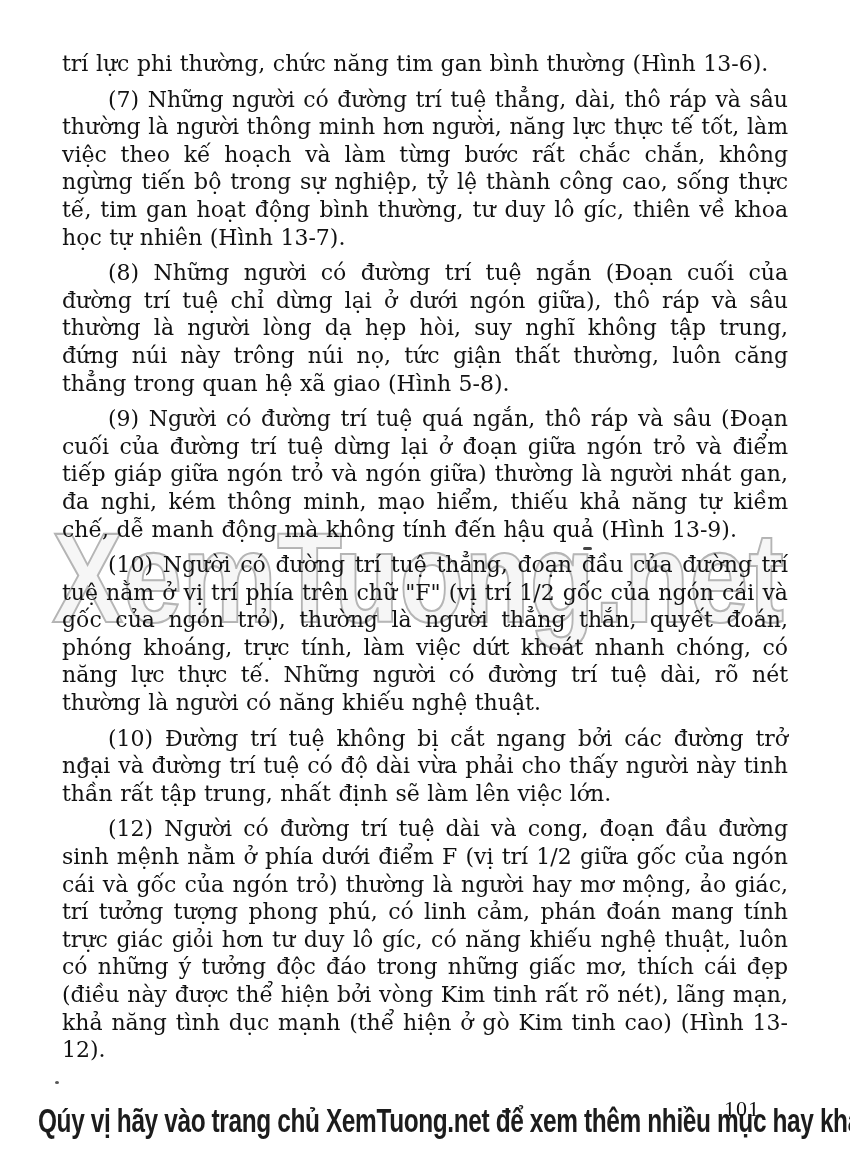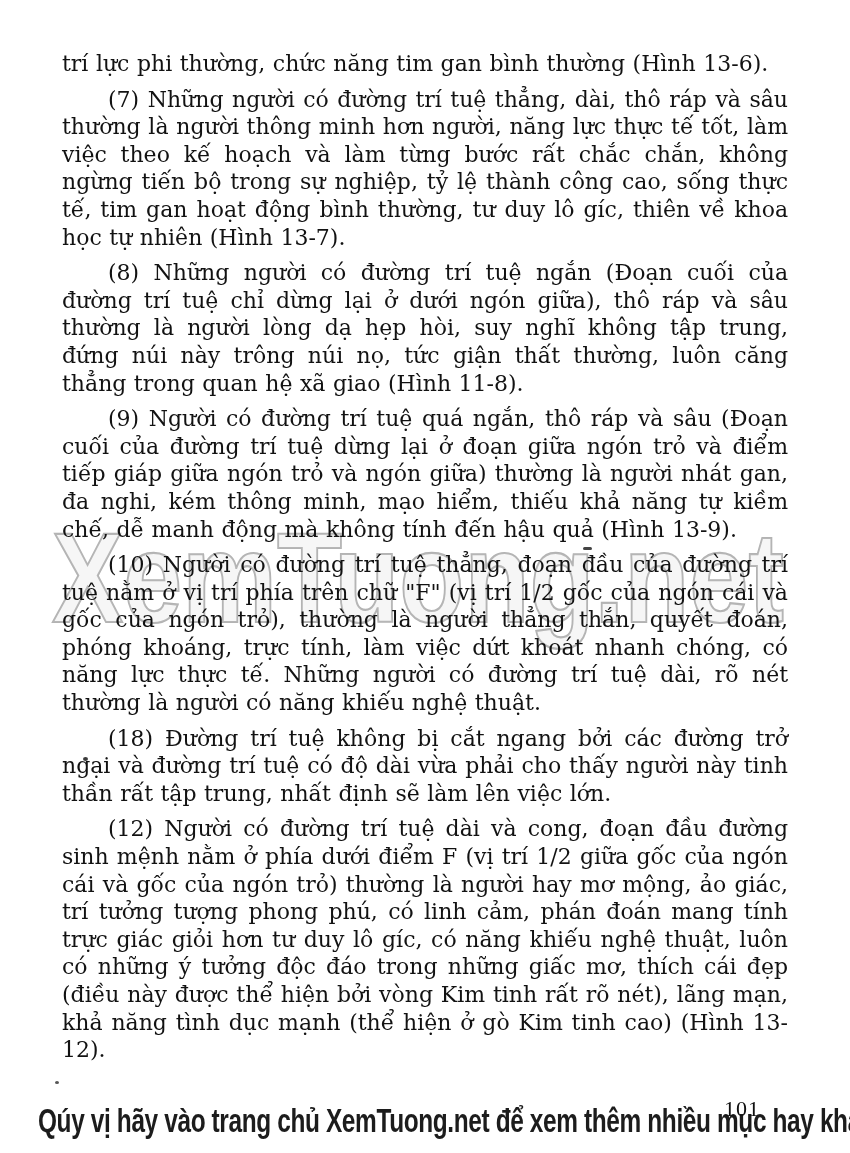--- a/index.html
+++ b/index.html
@@ -79,24 +79,24 @@
 
 <div class="page">
 
   <svg class="watermark" width="752" height="170" viewBox="0 0 752 170">
     <text x="2" y="122" font-family="Liberation Sans, sans-serif" font-weight="bold" font-size="128" textLength="732" lengthAdjust="spacingAndGlyphs" fill="rgba(205,205,205,0.18)" stroke="#b3b3b3" stroke-width="2.2" paint-order="stroke">XemTuong.net</text>
   </svg>
 
   <main class="content">
     <p class="para no-indent">trí lực phi thường, chức năng tim gan bình thường (Hình 13-6).</p>
     <p class="para">(7) Những người có đường trí tuệ thẳng, dài, thô ráp và sâu thường là người thông minh hơn người, năng lực thực tế tốt, làm việc theo kế hoạch và làm từng bước rất chắc chắn, không ngừng tiến bộ trong sự nghiệp, tỷ lệ thành công cao, sống thực tế, tim gan hoạt động bình thường, tư duy lô gíc, thiên về khoa học tự nhiên (Hình 13-7).</p>
-    <p class="para">(8) Những người có đường trí tuệ ngắn (Đoạn cuối của đường trí tuệ chỉ dừng lại ở dưới ngón giữa), thô ráp và sâu thường là người lòng dạ hẹp hòi, suy nghĩ không tập trung, đứng núi này trông núi nọ, tức giận thất thường, luôn căng thẳng trong quan hệ xã giao (Hình 11-8).</p>
+    <p class="para">(8) Những người có đường trí tuệ ngắn (Đoạn cuối của đường trí tuệ chỉ dừng lại ở dưới ngón giữa), thô ráp và sâu thường là người lòng dạ hẹp hòi, suy nghĩ không tập trung, đứng núi này trông núi nọ, tức giận thất thường, luôn căng thẳng trong quan hệ xã giao (Hình 5-8).</p>
     <p class="para">(9) Người có đường trí tuệ quá ngắn, thô ráp và sâu (Đoạn cuối của đường trí tuệ dừng lại ở đoạn giữa ngón trỏ và điểm tiếp giáp giữa ngón trỏ và ngón giữa) thường là người nhát gan, đa nghi, kém thông minh, mạo hiểm, thiếu khả năng tự kiềm chế, dễ manh động mà không tính đến hậu quả (Hình 13-9).</p>
     <p class="para">(10) Người có đường trí tuệ thẳng, đoạn đầu của đường trí tuệ nằm ở vị trí phía trên chữ "F" (vị trí 1/2 gốc của ngón cái và gốc của ngón trỏ), thường là người thẳng thắn, quyết đoán, phóng khoáng, trực tính, làm việc dứt khoát nhanh chóng, có năng lực thực tế. Những người có đường trí tuệ dài, rõ nét thường là người có năng khiếu nghệ thuật.</p>
-    <p class="para">(18) Đường trí tuệ không bị cắt ngang bởi các đường trở ngại và đường trí tuệ có độ dài vừa phải cho thấy người này tinh thần rất tập trung, nhất định sẽ làm lên việc lớn.</p>
+    <p class="para">(10) Đường trí tuệ không bị cắt ngang bởi các đường trở ngại và đường trí tuệ có độ dài vừa phải cho thấy người này tinh thần rất tập trung, nhất định sẽ làm lên việc lớn.</p>
     <p class="para">(12) Người có đường trí tuệ dài và cong, đoạn đầu đường sinh mệnh nằm ở phía dưới điểm F (vị trí 1/2 giữa gốc của ngón cái và gốc của ngón trỏ) thường là người hay mơ mộng, ảo giác, trí tưởng tượng phong phú, có linh cảm, phán đoán mang tính trực giác giỏi hơn tư duy lô gíc, có năng khiếu nghệ thuật, luôn có những ý tưởng độc đáo trong những giấc mơ, thích cái đẹp (điều này được thể hiện bởi vòng Kim tinh rất rõ nét), lãng mạn, khả năng tình dục mạnh (thể hiện ở gò Kim tinh cao) (Hình 13-12).</p>
   </main>
 
   <span class="speck speck-1"></span>
   <span class="speck speck-2"></span>
   <span class="speck speck-3"></span>
 
   <div class="page-number">101</div>
 
   <div class="footer">Qúy vị hãy vào trang chủ XemTuong.net để xem thêm nhiều mục hay khác</div>

